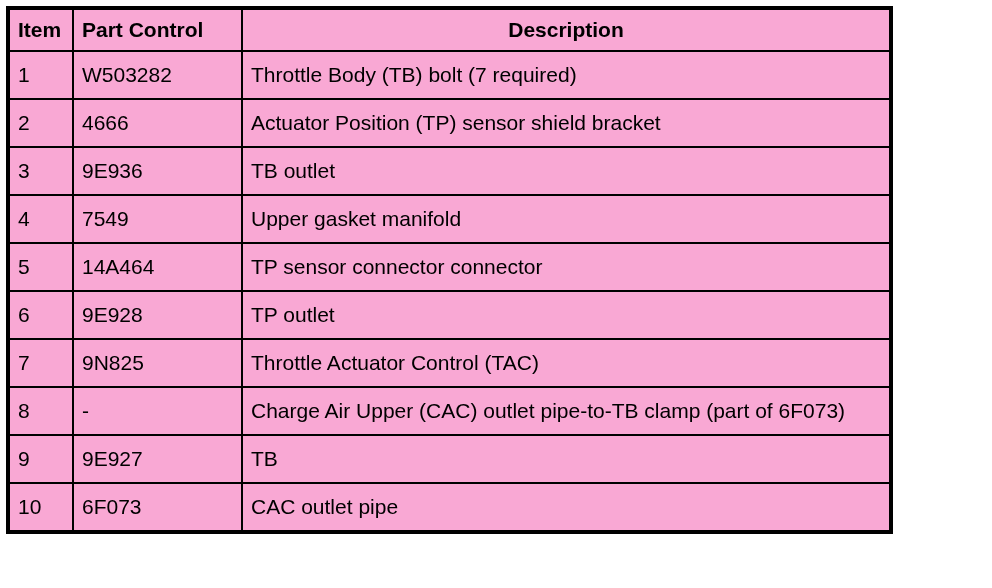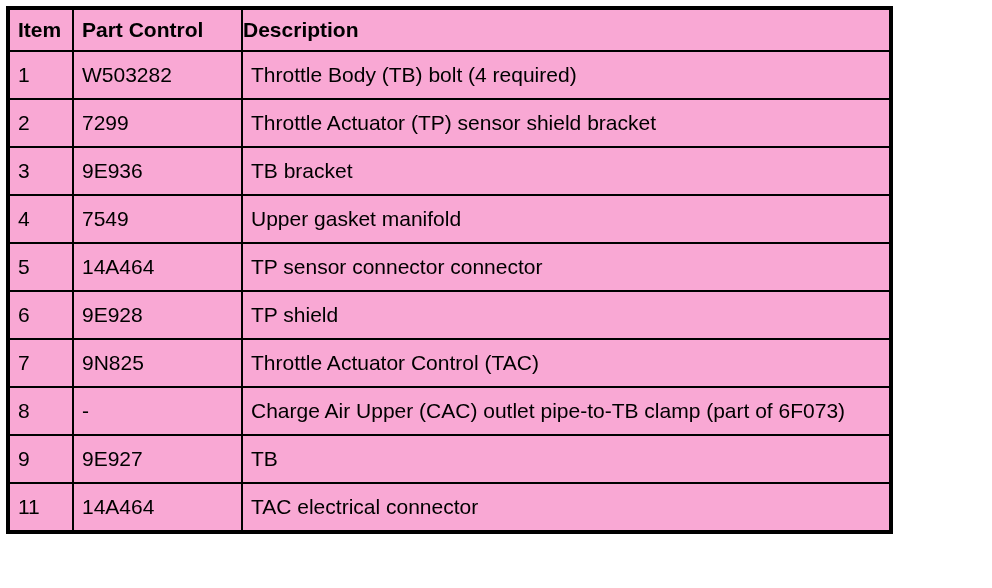--- a/index.html
+++ b/index.html
@@ -33,20 +33,21 @@
     padding: 0 4px 0 8px;
     overflow: hidden;
     white-space: nowrap;
   }
   .parts-table th {
     font-weight: bold;
     text-align: left;
     height: 40px;
   }
   .parts-table th.col-desc-header {
+    text-align: center;
     padding: 0;
   }
   .parts-table td {
     font-weight: normal;
     height: 46px;
   }
   .col-item { width: 65px; }
   .col-part { width: 169px; }
   .col-desc { width: auto; }
 </style>
@@ -63,61 +64,61 @@
     <tr>
       <th>Item</th>
       <th>Part Control</th>
       <th class="col-desc-header">Description</th>
     </tr>
   </thead>
   <tbody>
     <tr>
       <td>1</td>
       <td>W503282</td>
-      <td>Throttle Body (TB) bolt (4 required)</td>
+      <td>Throttle Body (TB) bolt (7 required)</td>
     </tr>
     <tr>
       <td>2</td>
-      <td>7299</td>
-      <td>Throttle Actuator (TP) sensor shield bracket</td>
+      <td>4666</td>
+      <td>Actuator Position (TP) sensor shield bracket</td>
     </tr>
     <tr>
       <td>3</td>
       <td>9E936</td>
-      <td>TB bracket</td>
+      <td>TB outlet</td>
     </tr>
     <tr>
       <td>4</td>
       <td>7549</td>
       <td>Upper gasket manifold</td>
     </tr>
     <tr>
       <td>5</td>
       <td>14A464</td>
       <td>TP sensor connector connector</td>
     </tr>
     <tr>
       <td>6</td>
       <td>9E928</td>
-      <td>TP shield</td>
+      <td>TP outlet</td>
     </tr>
     <tr>
       <td>7</td>
       <td>9N825</td>
       <td>Throttle Actuator Control (TAC)</td>
     </tr>
     <tr>
       <td>8</td>
       <td>-</td>
       <td>Charge Air Upper (CAC) outlet pipe-to-TB clamp (part of 6F073)</td>
     </tr>
     <tr>
       <td>9</td>
       <td>9E927</td>
       <td>TB</td>
     </tr>
     <tr>
-      <td>11</td>
-      <td>14A464</td>
-      <td>TAC electrical connector</td>
+      <td>10</td>
+      <td>6F073</td>
+      <td>CAC outlet pipe</td>
     </tr>
   </tbody>
 </table>
 
 </body></html>

